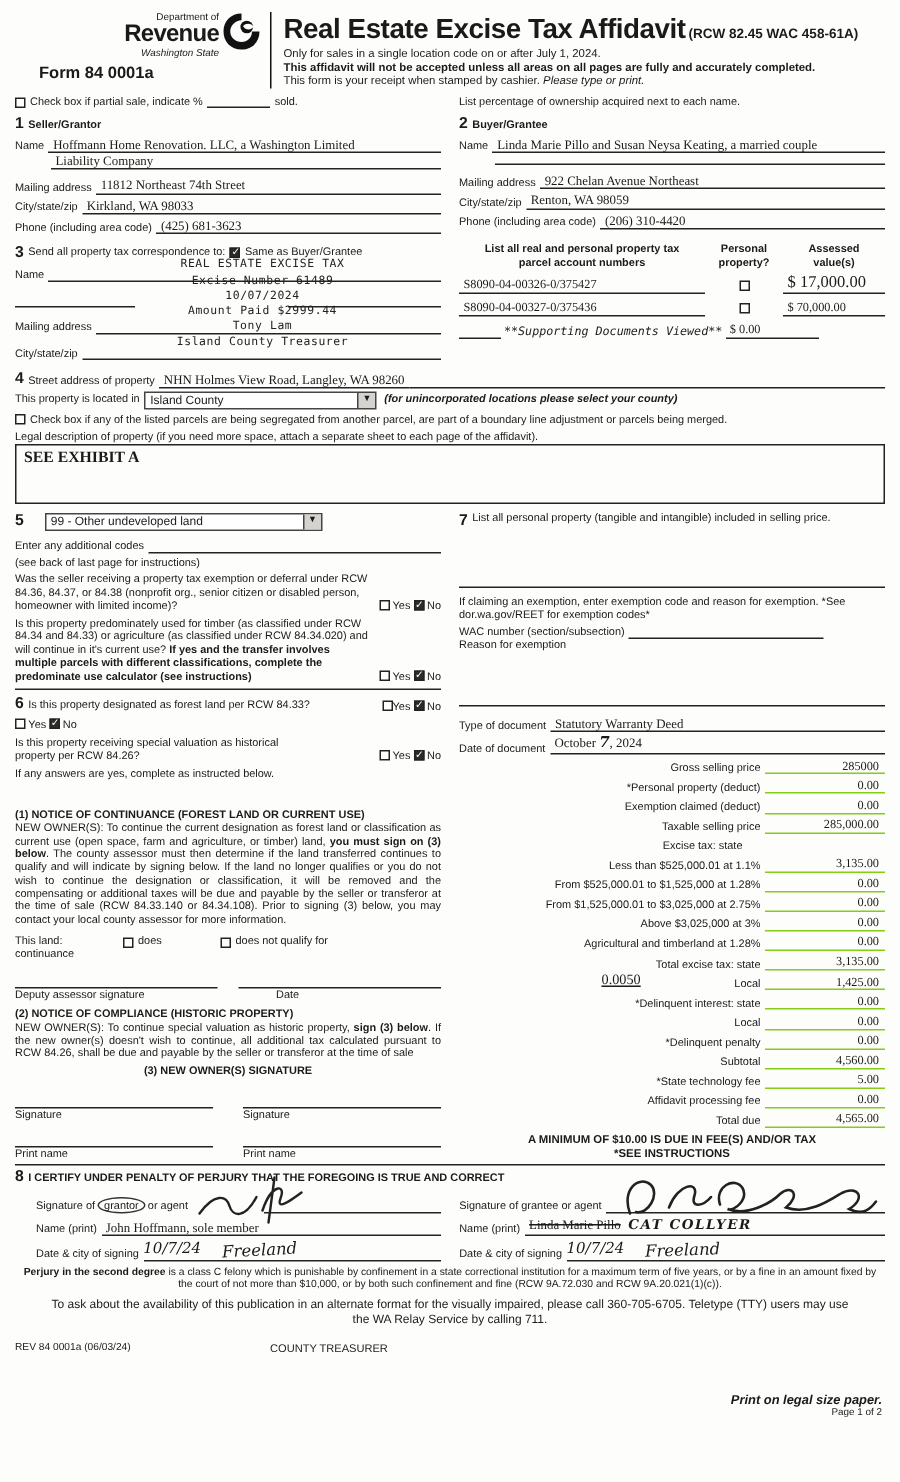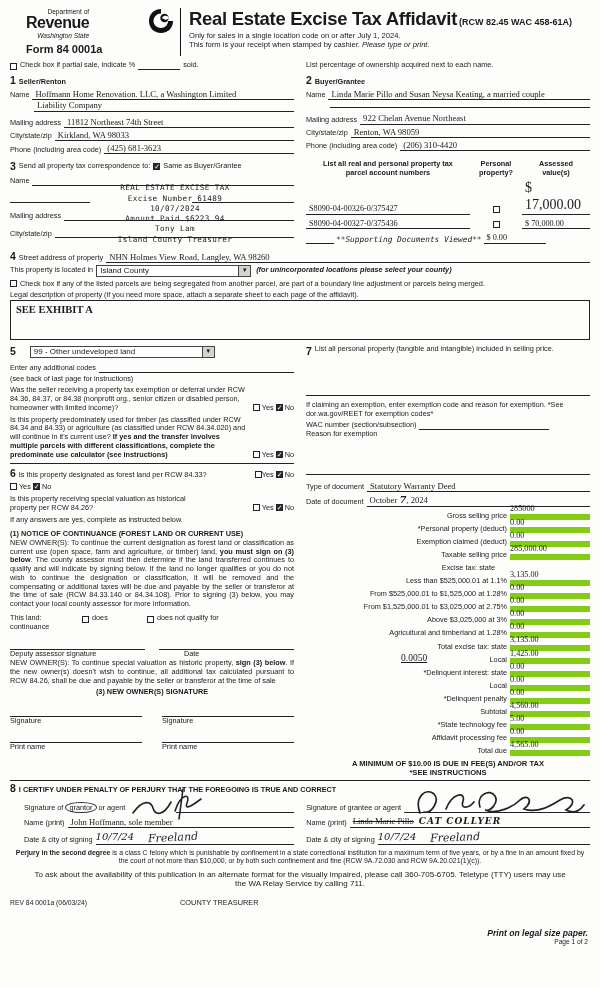--- a/index.html
+++ b/index.html
@@ -22,39 +22,39 @@
   .combo .arrow { width:12px; height:100%; background:#d6d3ce; border-left:1px solid #444;
                   display:flex; align-items:center; justify-content:center; font-size:6px; }
   .cols { display:flex; gap:12px; }
   .col  { width:50%; }
   .qrow { display:flex; margin-top:3px; }
   .qtext { flex:1; padding-right:4px; }
   .yn { white-space:nowrap; align-self:flex-end; }
   .hr { border-top:1px solid #222; }
   .tax-row { display:flex; align-items:flex-end; height:13.1px; }
   .tax-row .tl { flex:1; text-align:right; padding-right:3px; }
-  .tax-row .tv { width:80px; border-bottom:6px solid #84cc16; text-align:left;
+  .tax-row .tv { width:80px; border-bottom:1px solid #84cc16; text-align:right;
                  font-family:"Liberation Serif", serif; font-size:8.2px; padding-right:4px; }
   .hand { font-family:"DejaVu Serif", serif; font-style:italic; }
   .stamp { font-family:"DejaVu Sans Mono", monospace; font-size:7.6px; letter-spacing:.4px;
            text-align:center; line-height:1.35; color:#222; }
   .secnum { font-weight:bold; font-size:10.5px; margin-right:3px; }
   .lbl { white-space:nowrap; padding-right:3px; }
   .strike { text-decoration:line-through; text-decoration-thickness:1px; }
   .circle-word { border:1.2px solid #333; border-radius:50%; padding:0 3px; }
   svg.sig { position:absolute; pointer-events:none; }
 </style>
 </head>
 <body>
 
 <div class="page">
 
   <div style="display:flex;">
     <div style="width:170px; padding-left:16px;">
-      <div style="display:flex; align-items:flex-start; justify-content:space-between; padding-right:6px;">
+      <div style="display:flex; align-items:flex-start; justify-content:flex-end; padding-right:6px;">
         <div style="text-align:right;">
           <div style="font-size:6.6px;">Department of</div>
           <div class="b" style="font-size:16px; letter-spacing:-0.5px; line-height:0.9;">Revenue</div>
           <div class="i" style="font-size:6.6px; margin-top:2px;">Washington State</div>
         </div>
         <span style="margin-left:2px;">
           <svg width="26" height="26" viewBox="0 0 26 26">
             <path d="M13,1 C6,1 1,6 1,13 C1,20 6,25 13,25 C20,25 25,20 25,13 L20,13 C20,17 17,20 13,20 C9,20 5.5,17 5.5,13 C5.5,9 9,5.5 13,5.5 Z" fill="#111"></path>
             <circle cx="16.5" cy="10" r="4.2" fill="#111"></circle>
             <path d="M14,9.5 C16,7 20,7.5 21,10 C19,12.5 15.5,12 14,9.5 Z" fill="#fdfdfc"></path>
@@ -62,39 +62,40 @@
         </span>
       </div>
       <div class="b" style="font-size:11px; margin-top:3px;">Form 84 0001a</div>
     </div>
     <div style="border-left:1.5px solid #111; padding-left:8px; flex:1;">
       <div>
         <span class="b" style="font-size:18.5px; letter-spacing:-0.3px;">Real Estate Excise Tax Affidavit</span>
         <span class="b" style="font-size:9px;">(RCW 82.45 WAC 458-61A)</span>
       </div>
       <div style="font-size:7.6px; margin-top:1px;">Only for sales in a single location code on or after July 1, 2024.</div>
+      <div class="b" style="font-size:7.6px;">This affidavit will not be accepted unless all areas on all pages are fully and accurately completed.</div>
       <div style="font-size:7.6px;">
         <span>This form is your receipt when stamped by cashier. </span><span class="i">Please type or print.</span>
       </div>
     </div>
   </div>
 
   <div class="cols" style="margin-top:5px;">
     <div class="col row">
       <span class="cb"></span>
       <span style="margin-left:3px;">Check box if partial sale, indicate %</span>
       <span class="fill" style="max-width:42px; margin:0 3px;"></span>
       <span>sold.</span>
     </div>
     <div class="col">List percentage of ownership acquired next to each name.</div>
   </div>
 
   <div class="cols" style="margin-top:4px;">
     <div class="col">
-      <div><span class="secnum">1</span><span class="b">Seller/Renton</span></div>
+      <div><span class="secnum">1</span><span class="b">Seller/Grantor</span></div>
       <div class="row" style="margin-top:2px;">
         <span class="lbl">Name</span>
         <span class="uval" style="flex:1;">Hoffmann Home Renovation. LLC, a Washington Limited</span>
       </div>
       <div class="row">
           <span style="width:24px;"></span>
           <span class="uval" style="flex:1;">Liability Company</span>
         </div>
       <div class="row" style="margin-top:5px;">
         <span class="lbl">Mailing address</span>
@@ -152,25 +153,25 @@
           <span class="fill"></span>
         </div>
       <div class="row" style="margin-top:9px;">
           <span class="lbl">Mailing address</span>
           <span class="fill"></span>
         </div>
       <div class="row" style="margin-top:9px;">
           <span class="lbl">City/state/zip</span>
           <span class="fill"></span>
         </div>
-      <div class="stamp" style="position:absolute; left:55px; top:23px; width:220px;">
+      <div class="stamp" style="position:absolute; left:55px; top:9px; width:220px;">
         <div>REAL ESTATE EXCISE TAX</div>
         <div>Excise Number 61489</div>
         <div>10/07/2024</div>
-        <div>Amount Paid $6223.94</div>
+        <div>Amount Paid $2999.44</div>
         <div>Tony Lam</div>
         <div>Island County Treasurer</div>
       </div>
     </div>
     <div class="col">
       <div style="display:flex; text-align:center;" class="b">
         <div style="flex:1;">
             <div>List all real and personal property tax</div>
             <div>parcel account numbers</div>
           </div>
@@ -179,21 +180,21 @@
             <div>property?</div>
           </div>
         <div style="width:68px;">
             <div>Assessed</div>
             <div>value(s)</div>
           </div>
       </div>
       <div class="row" style="margin-top:2px;align-items:flex-end;">
         <span class="uval" style="flex:1; font-size:8.2px;">S8090-04-00326-0/375427</span>
         <span style="width:52px; text-align:center;"><span class="cb"></span></span>
-        <span class="uval" style="width:68px; font-size:14px;">$ 17,000.00</span>
+        <span class="uval" style="width:68px; font-size:11px;">$ 17,000.00</span>
       </div>
       <div class="row" style="margin-top:4px;">
         <span class="uval" style="flex:1; font-size:8.2px;">S8090-04-00327-0/375436</span>
         <span style="width:52px; text-align:center;"><span class="cb"></span></span>
         <span class="uval" style="width:68px; font-size:8.2px;font-family:Liberation Serif, serif;">$ 70,000.00</span>
       </div>
       <div class="row" style="margin-top:4px;">
         <span class="fill" style="max-width:28px;"></span>
         <span class="mono i" style="font-size:7.8px; padding:0 2px; white-space:nowrap;">**Supporting Documents Viewed**</span>
         <span class="uval" style="width:62px; font-size:8.2px;">$ 0.00</span>
@@ -260,21 +261,21 @@
       </div>
       <div class="qrow">
         <span class="yn"><span class="cb"></span> <span>Yes</span> <span class="cb checked"></span> <span>No</span></span>
       </div>
       <div class="qrow">
         <span class="qtext"><span>Is this property receiving special valuation as historical</span><br><span>property per RCW 84.26?</span></span>
         <span class="yn"><span class="cb"></span> <span>Yes</span> <span class="cb checked"></span> <span>No</span></span>
       </div>
 
       <div style="margin-top:4px;">If any answers are yes, complete as instructed below.</div>
-      <div class="b" style="margin-top:5px;">(1) NOTICE OF CONTINUANCE (FOREST LAND OR CURRENT USE)</div>
+      <div class="b" style="margin-top:18px;">(1) NOTICE OF CONTINUANCE (FOREST LAND OR CURRENT USE)</div>
       <div style="text-align:justify;">
         <span>NEW OWNER(S): To continue the current designation as forest land or classification as current use (open space, farm and agriculture, or timber) land, </span><span class="b">you must sign on (3) below</span><span>. The county assessor must then determine if the land transferred continues  to qualify and will indicate by signing below. If the land no longer qualifies or you do not wish to continue the designation or classification, it will be removed and the compensating or additional taxes will be due and payable by the seller or transferor at the time of sale (RCW 84.33.140 or 84.34.108). Prior to signing (3) below, you may contact your local county assessor for more information.</span>
       </div>
 
       <div class="row" style="margin-top:5px;">
         <span style="width:72px;">This land:</span>
         <span class="cb"></span>
         <span style="margin-left:3px; width:55px;">does</span>
         <span class="cb"></span>
         <span style="margin-left:3px;">does not qualify for</span>
@@ -285,20 +286,21 @@
         <span class="fill" style="max-width:160px;"></span>
         <span style="width:14px;"></span>
         <span class="fill"></span>
       </div>
       <div class="row">
         <span style="width:160px;">Deputy assessor signature</span>
         <span style="width:14px;"></span>
         <span>Date</span>
       </div>
 
+      <div class="b" style="margin-top:4px;">(2) NOTICE OF COMPLIANCE (HISTORIC PROPERTY)</div>
       <div style="text-align:justify;">
         <span>NEW OWNER(S): To continue special valuation as historic property, </span><span class="b">sign (3) below</span><span>. If the new owner(s) doesn't wish to continue, all additional tax calculated pursuant to RCW 84.26, shall be due and payable by the seller or transferor at the time of sale</span>
       </div>
 
       <div class="b" style="text-align:center; margin-top:3px;">(3) NEW OWNER(S) SIGNATURE</div>
 
       <div class="row" style="margin-top:12px;">
         <span class="fill"></span>
         <span style="width:20px;"></span>
         <span class="fill"></span>

